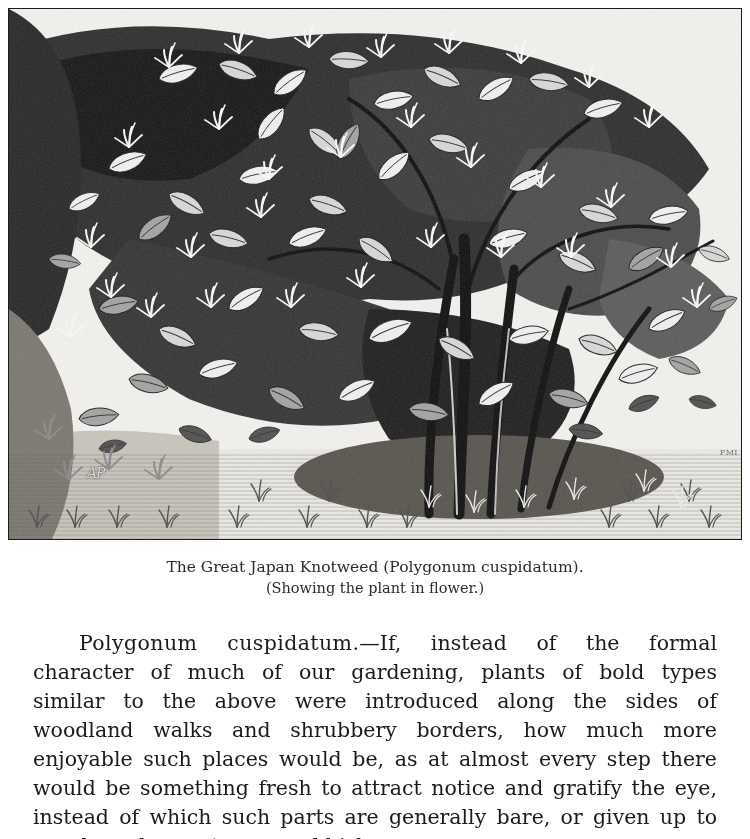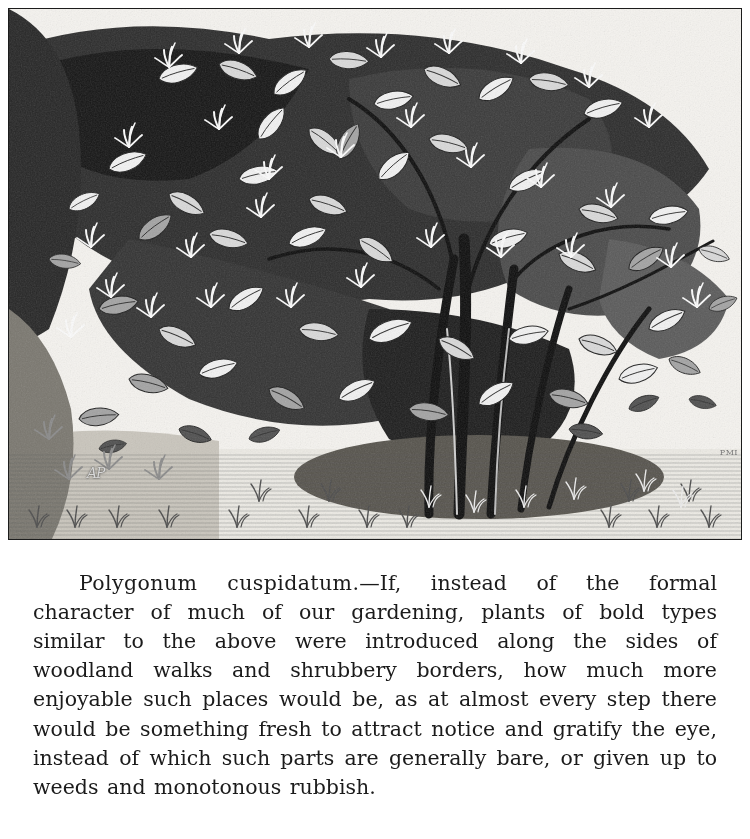--- a/index.html
+++ b/index.html
@@ -269,17 +269,19 @@
       </g>
 
       <rect width="734" height="532" fill="#000" filter="url(#grain)" opacity="0.5"></rect>
     </svg>
 
     <span class="monogram">AP</span>
     <span class="engraver-mark">PMI</span>
   </figure>
 
   <div class="caption">
+    <div class="caption-line1">The Great Japan Knotweed (Polygonum cuspidatum).</div>
+    <div class="caption-line2">(Showing the plant in flower.)</div>
   </div>
 
   <p class="body-text"><b class="lead">Polygonum cuspidatum.</b><span>—</span><span>If, instead of the formal character of much of our gardening, plants of bold types similar to the above were introduced along the sides of woodland walks and shrubbery borders, how much more enjoyable such places would be, as at almost every step there would be something fresh to attract notice and gratify the eye, instead of which such parts are generally bare, or given up to weeds and monotonous rubbish.</span></p>
 
 </div>
 
 </body></html>

